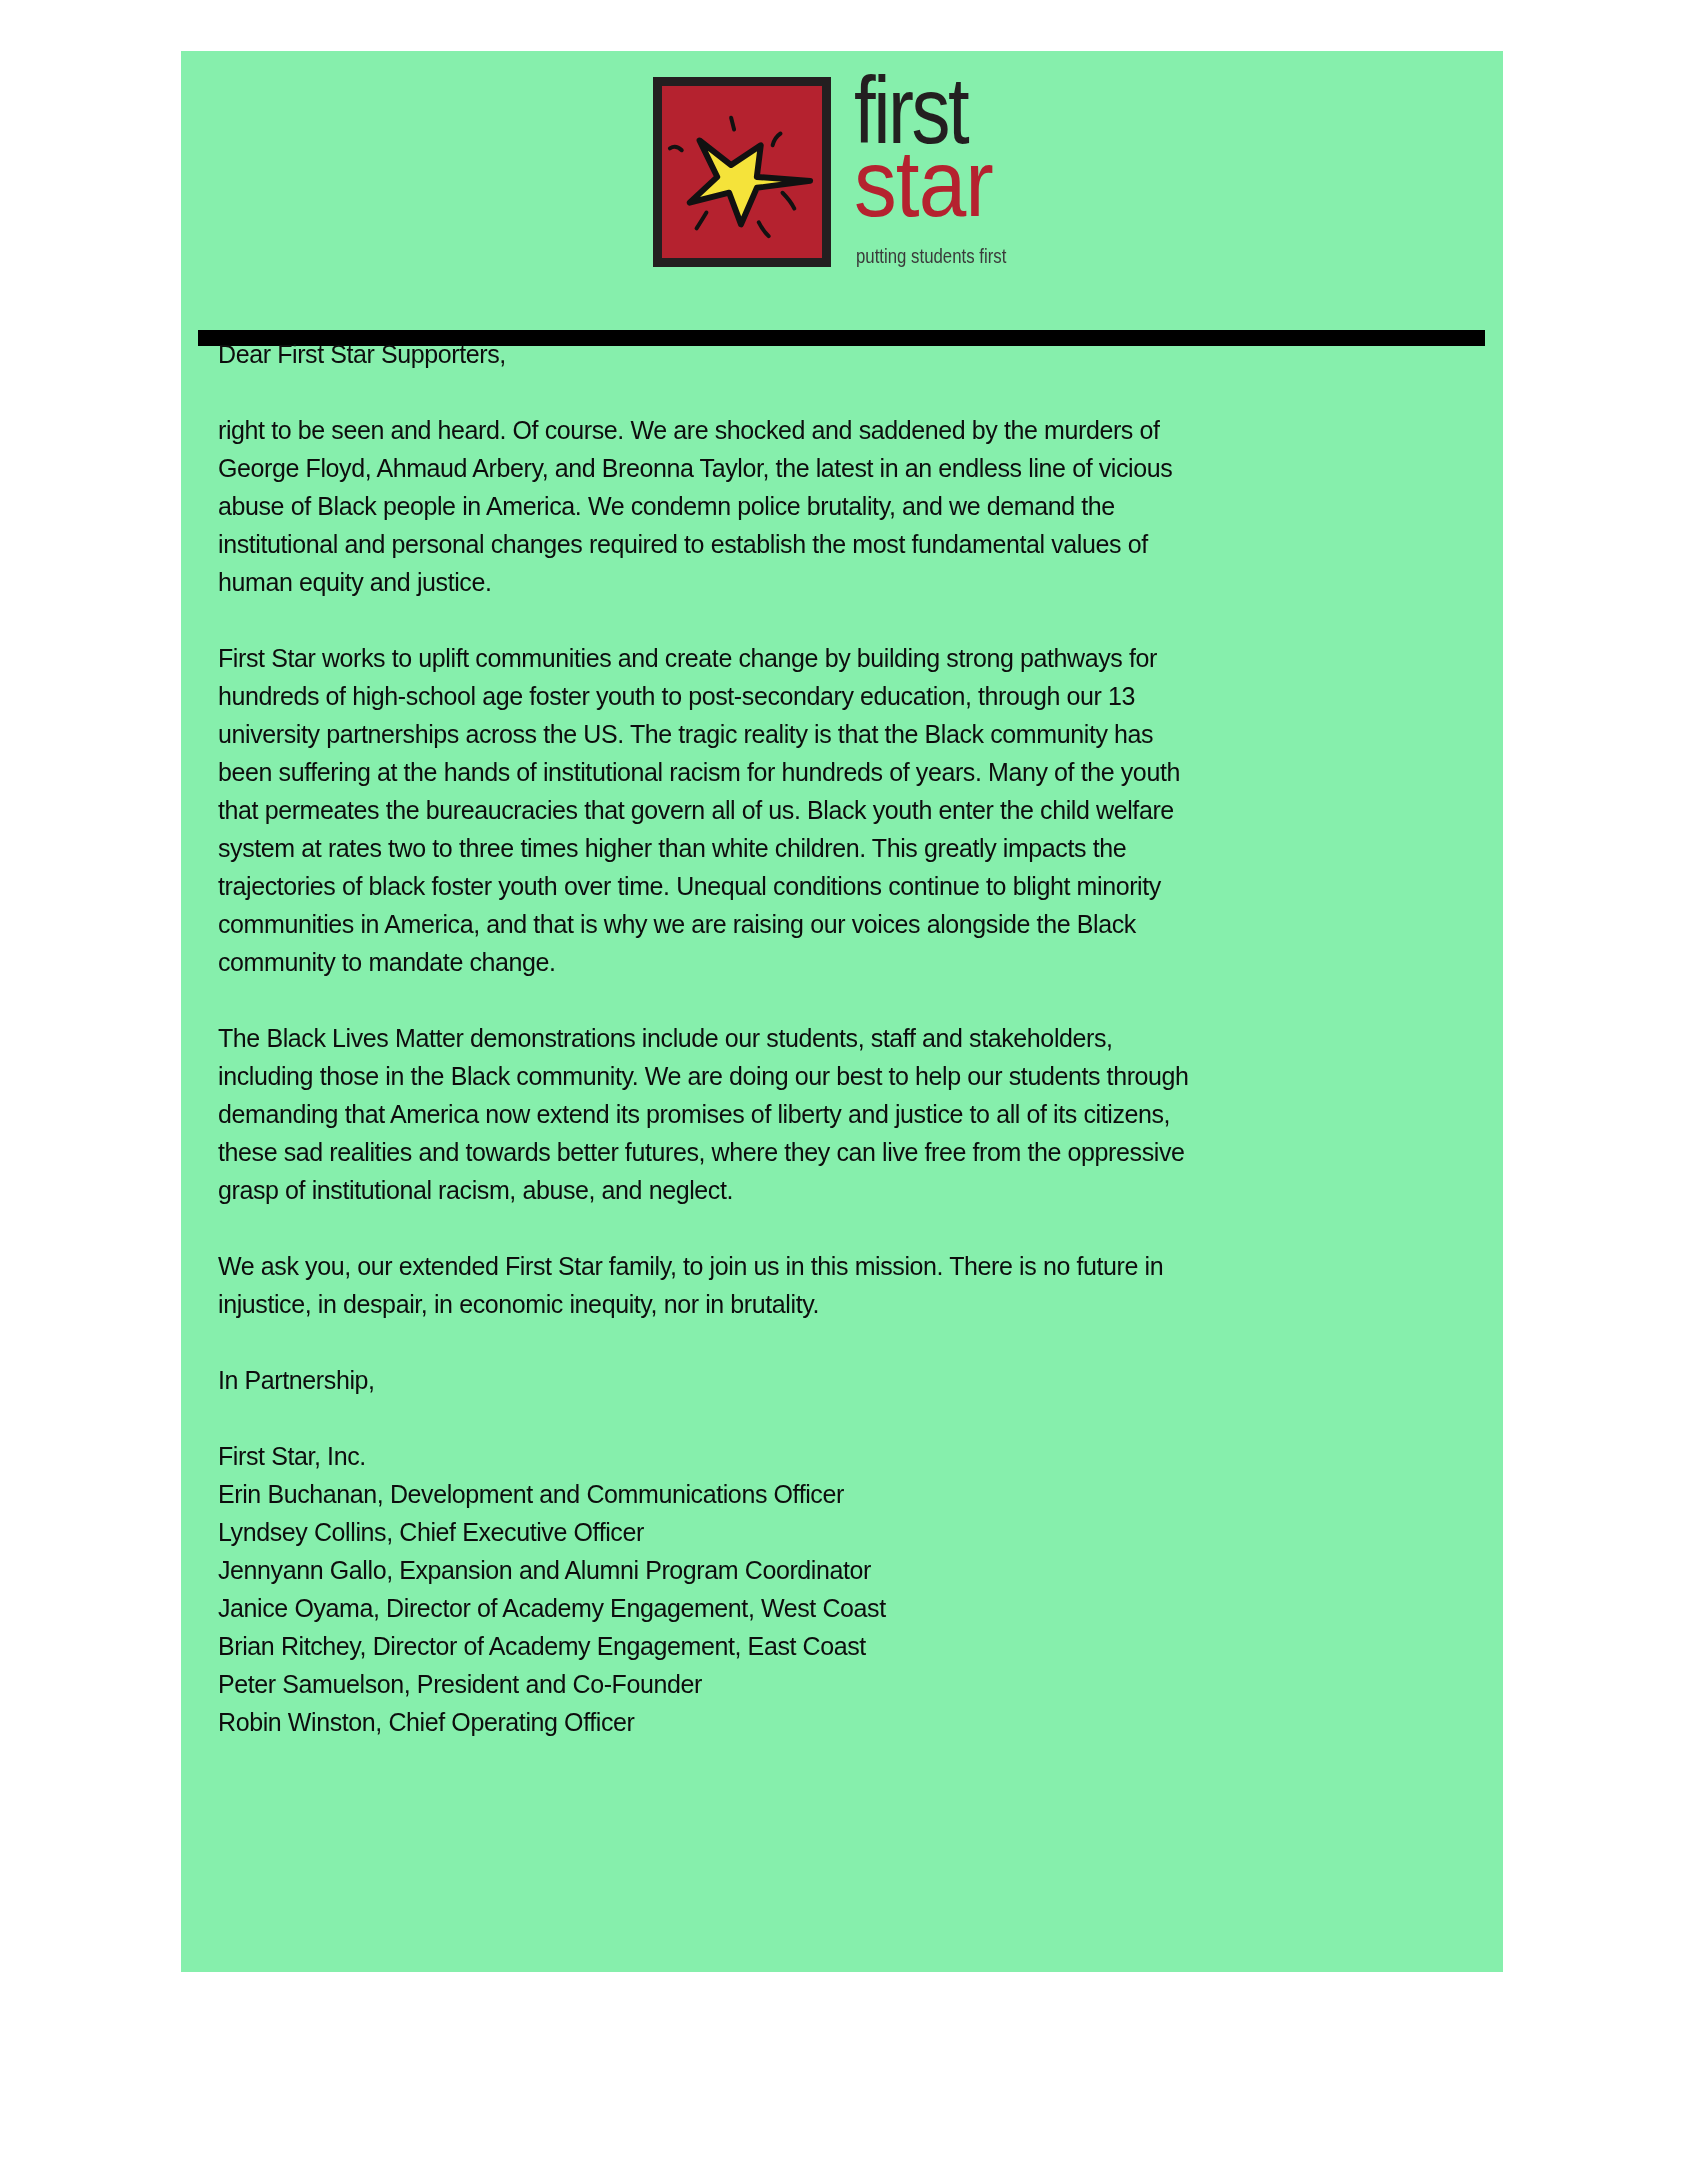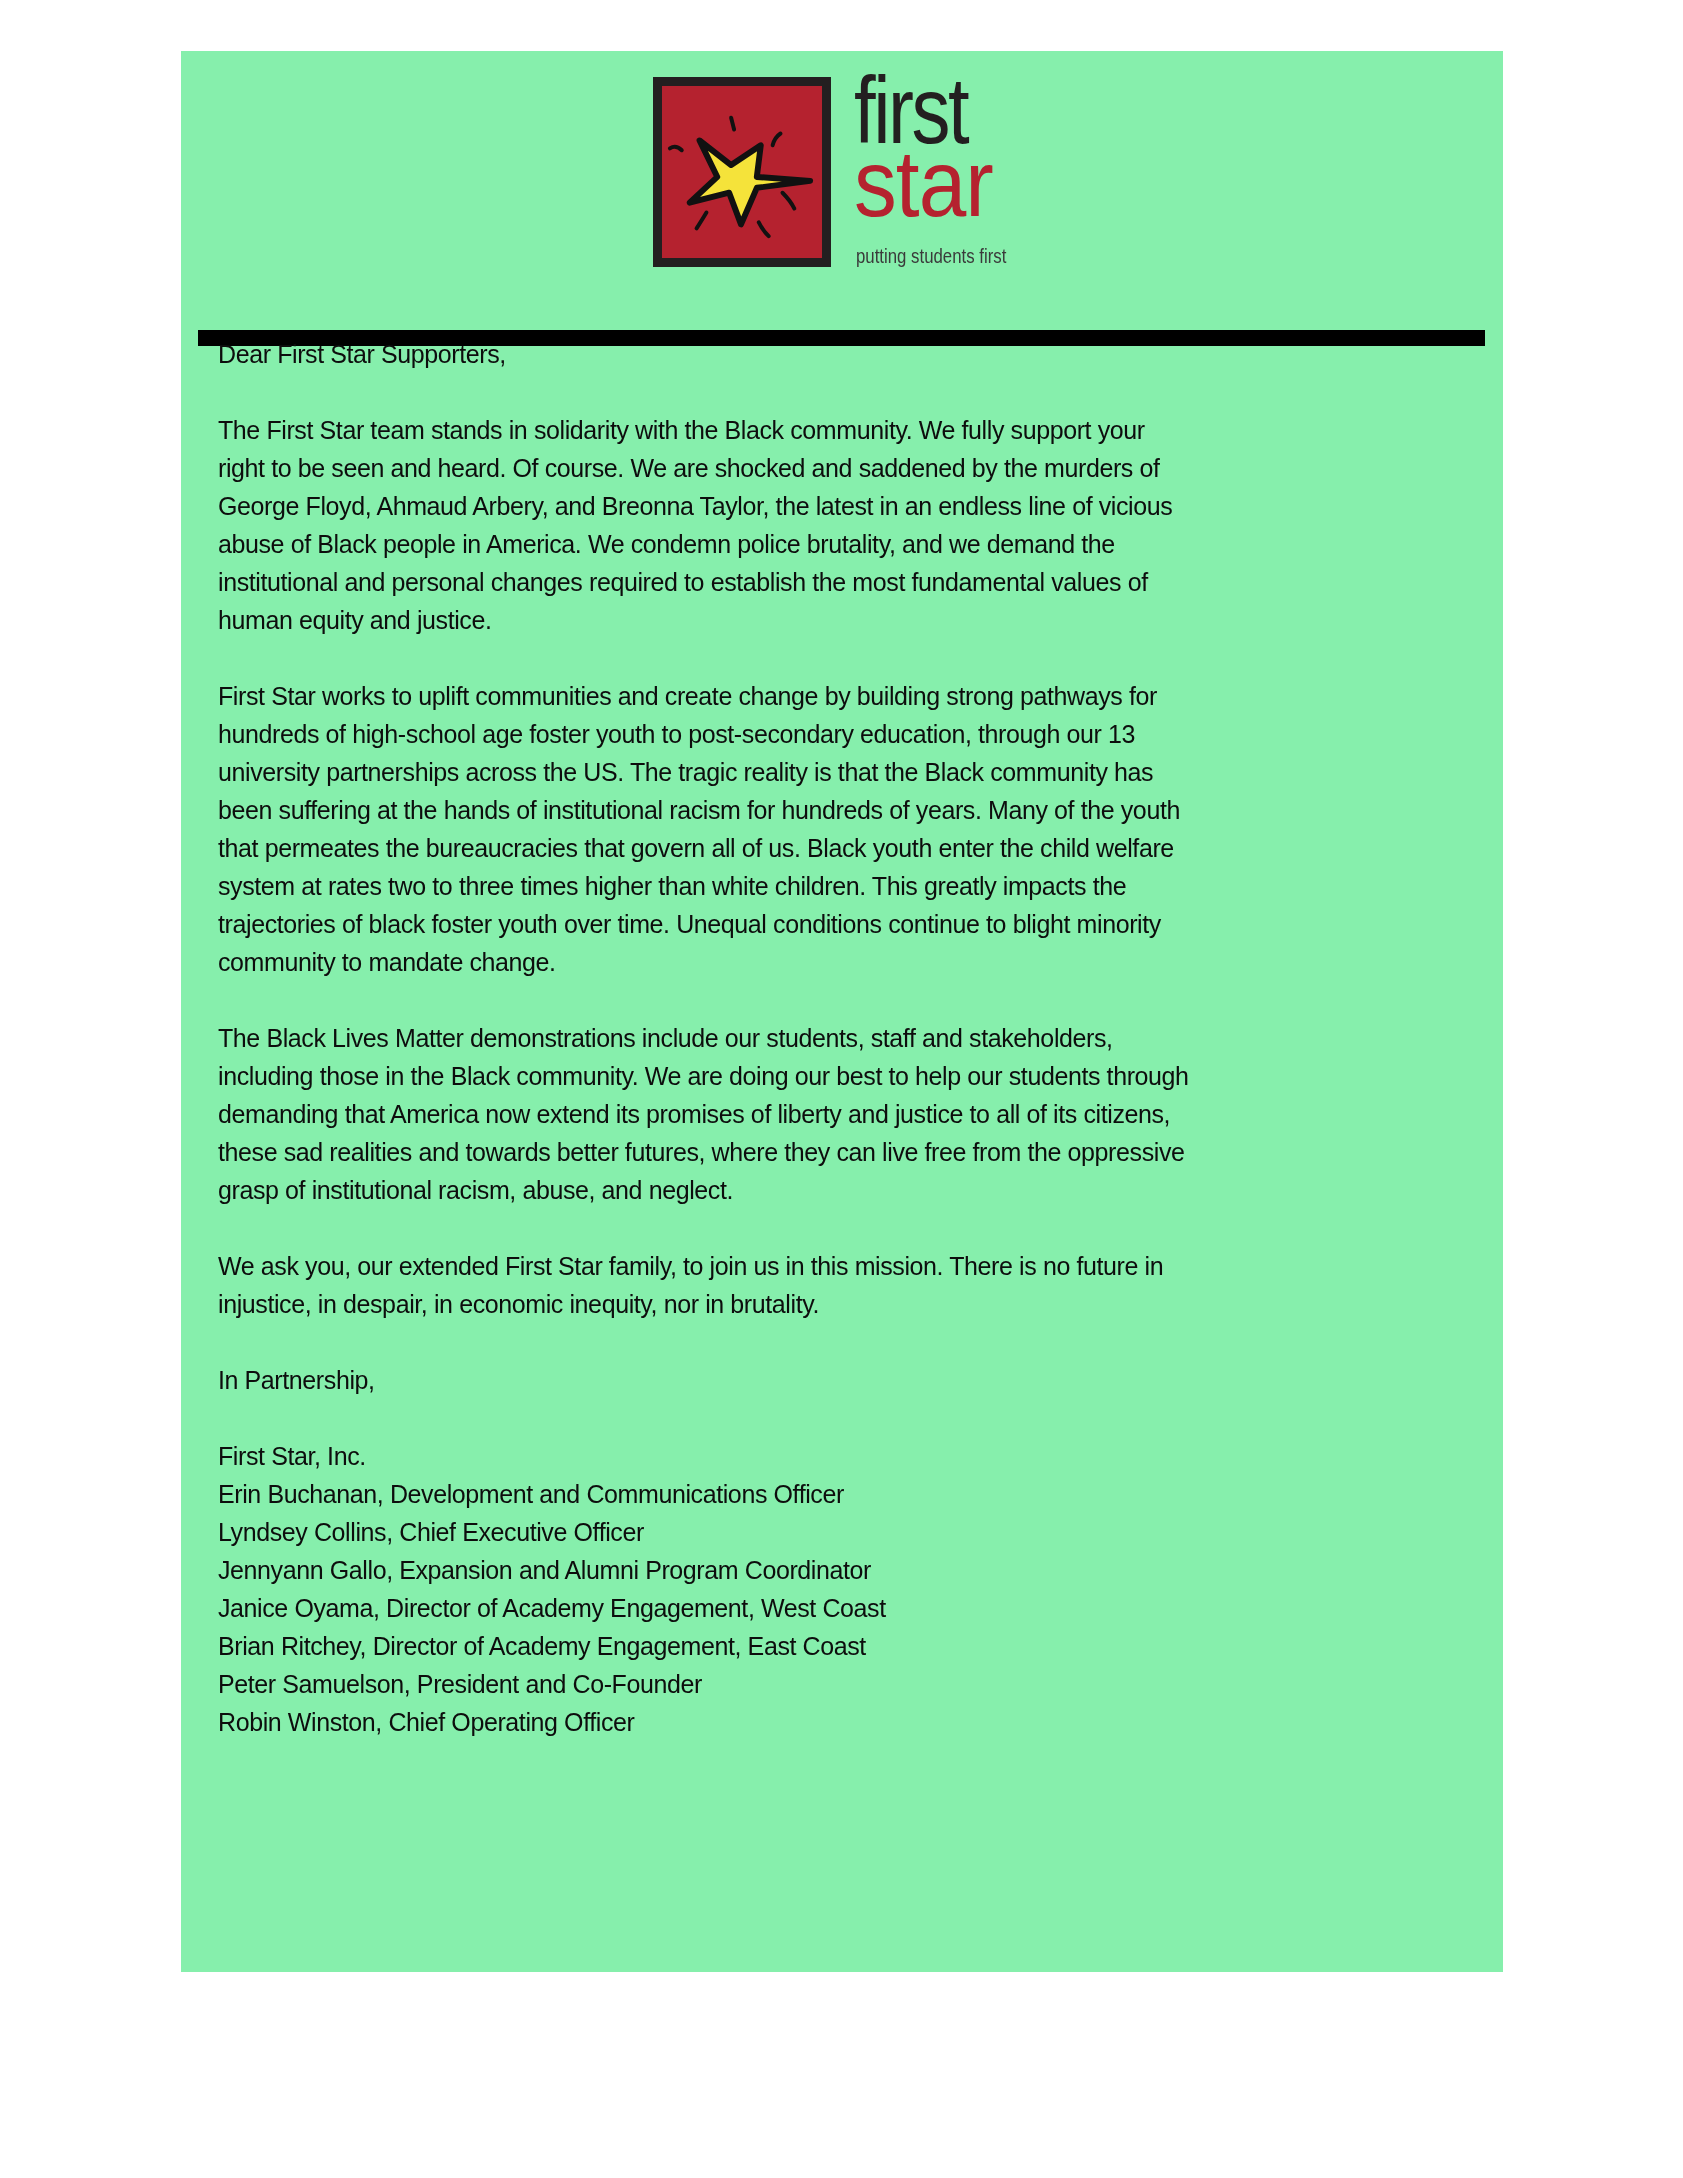--- a/index.html
+++ b/index.html
@@ -69,37 +69,37 @@
     <div class="tagline">putting students first</div>
   </div>
 
   <div class="rule"></div>
 
   <div class="letter">
     <div class="line">Dear First Star Supporters,</div>
     <div class="blank"></div>
 
     <div>
-      <div class="line">The First Star team stands in solidarity with the Black community. We fully support your</div>
       <div class="line">right to be seen and heard. Of course. We are shocked and saddened by the murders of</div>
       <div class="line">George Floyd, Ahmaud Arbery, and Breonna Taylor, the latest in an endless line of vicious</div>
       <div class="line">abuse of Black people in America. We condemn police brutality, and we demand the</div>
       <div class="line">institutional and personal changes required to establish the most fundamental values of</div>
       <div class="line">human equity and justice.</div>
     </div>
     <div class="blank"></div>
 
     <div>
       <div class="line">First Star works to uplift communities and create change by building strong pathways for</div>
       <div class="line">hundreds of high-school age foster youth to post-secondary education, through our 13</div>
       <div class="line">university partnerships across the US.  The tragic reality is that the Black community has</div>
       <div class="line">been suffering at the hands of institutional racism for hundreds of years. Many of the youth</div>
       <div class="line">that permeates the bureaucracies that govern all of us. Black youth enter the child welfare</div>
       <div class="line">system at rates two to three times higher than white children. This greatly impacts the</div>
       <div class="line">trajectories of black foster youth over time. Unequal conditions continue to blight minority</div>
+      <div class="line">communities in America, and that is why we are raising our voices alongside the Black</div>
       <div class="line">community to mandate change.</div>
     </div>
     <div class="blank"></div>
 
     <div>
       <div class="line">The Black Lives Matter demonstrations include our students, staff and stakeholders,</div>
       <div class="line">including those in the Black community. We are doing our best to help our students through</div>
       <div class="line">demanding that America now extend its promises of liberty and justice to all of its citizens,</div>
       <div class="line">these sad realities and towards better futures, where they can live free from the oppressive</div>
       <div class="line">grasp of institutional racism, abuse, and neglect.</div>

